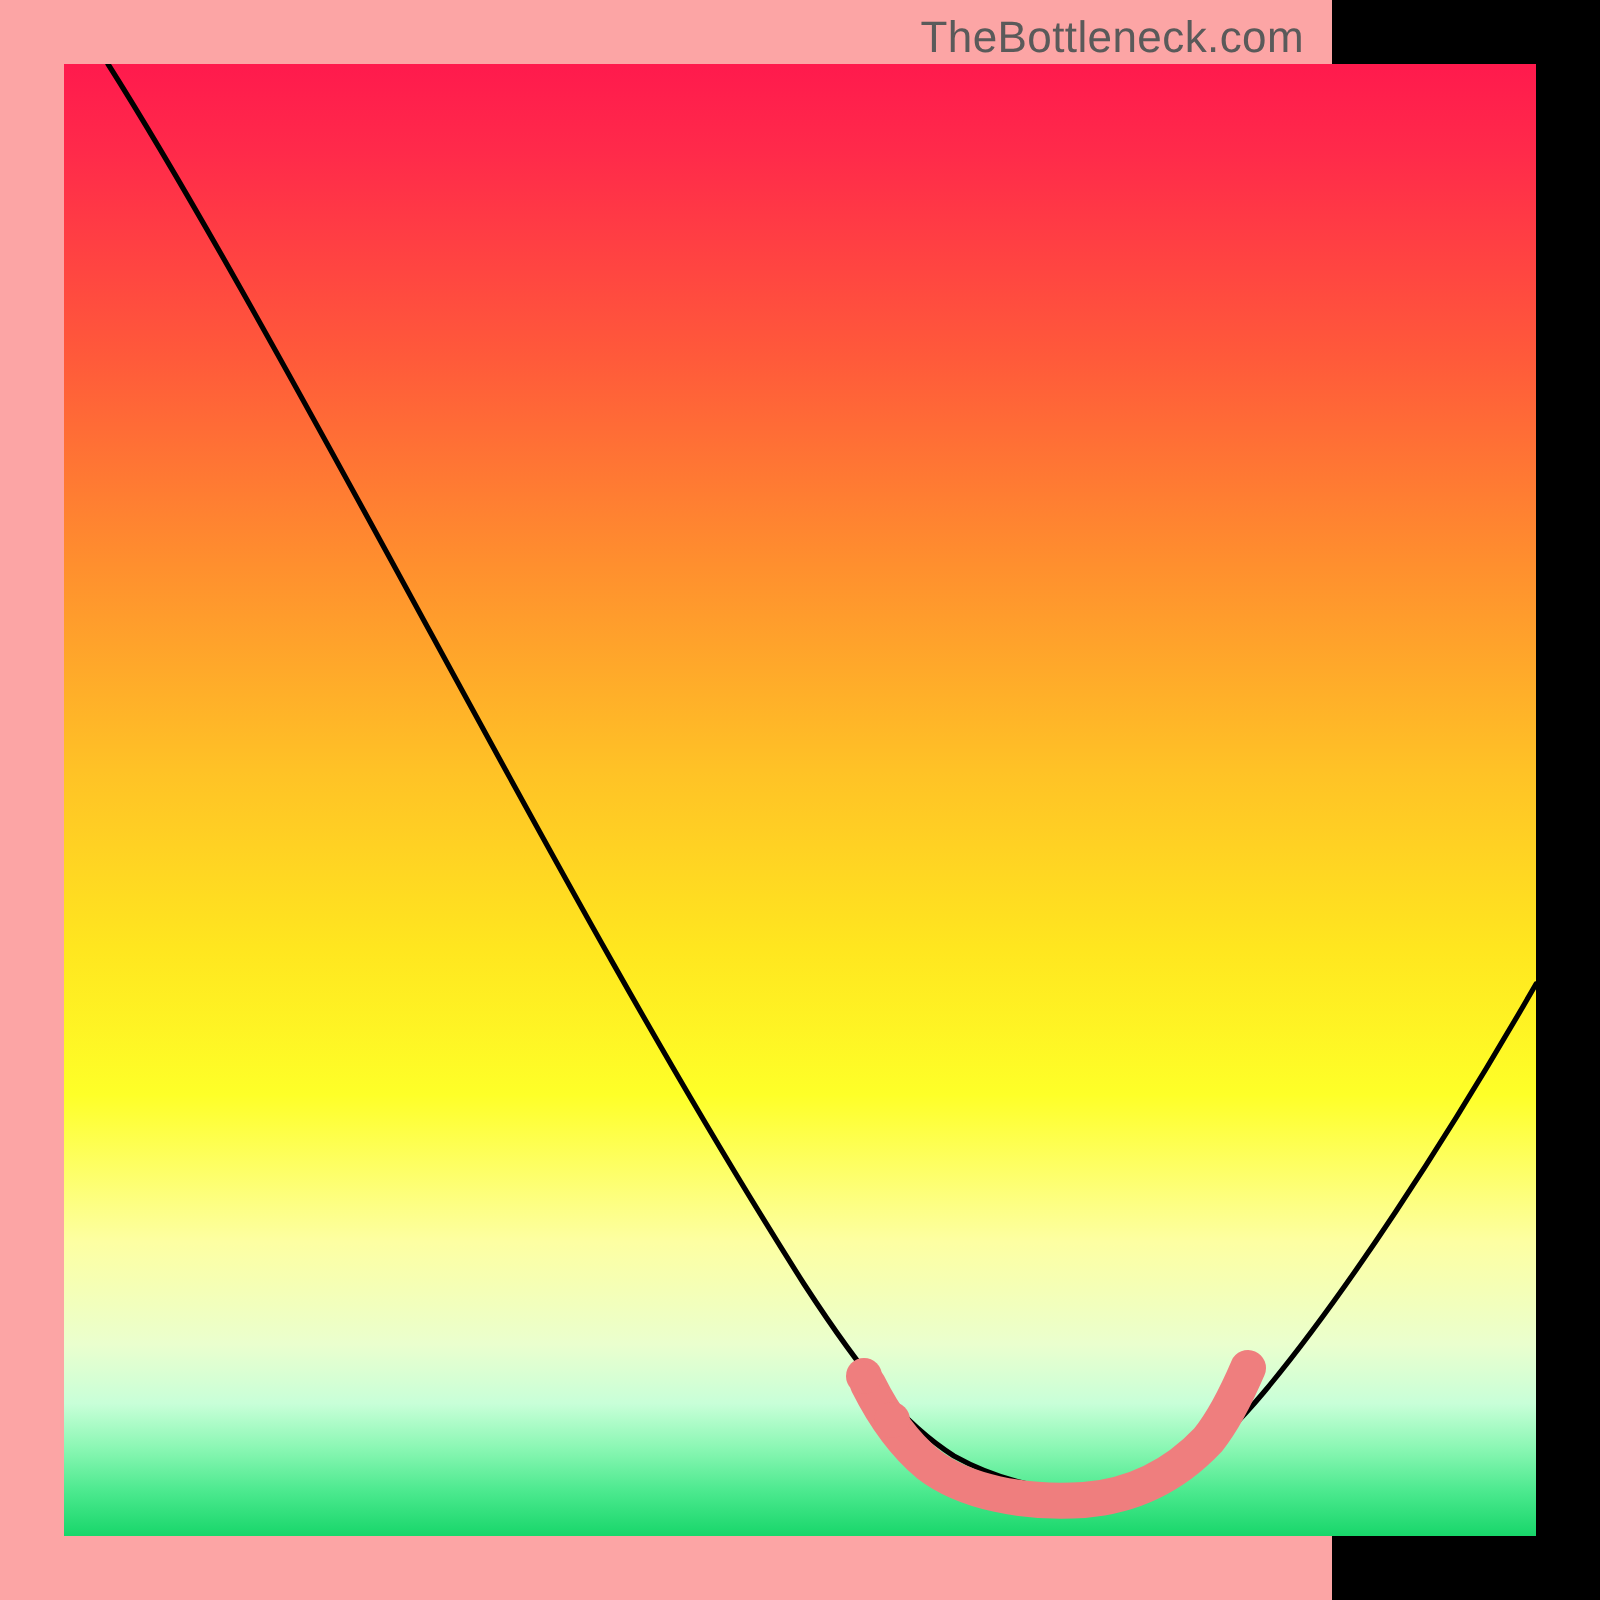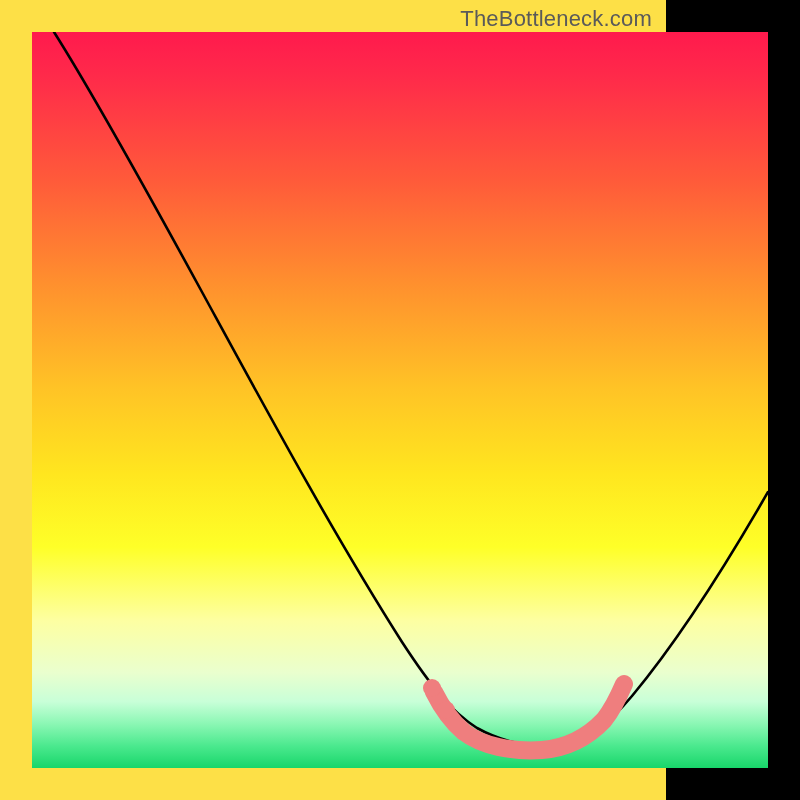--- a/index.html
+++ b/index.html
@@ -1,21 +1,21 @@
 <!DOCTYPE html>
 <html><head>
 <meta charset="utf-8">
 <style>
   * { margin: 0; padding: 0; box-sizing: border-box; }
   html, body { width: 800px; height: 800px; overflow: hidden; background: #000; }
   .frame {
     position: relative;
     width: 666px;
     height: 800px;
-    background: #fde047;
+    background: #fca5a5;
   }
   .watermark {
     position: absolute;
     top: 6px;
     right: 14px;
     font-family: Arial, Helvetica, sans-serif;
     font-size: 22px;
     font-weight: 500;
     color: #5a5a5a;
     letter-spacing: 0.2px;

